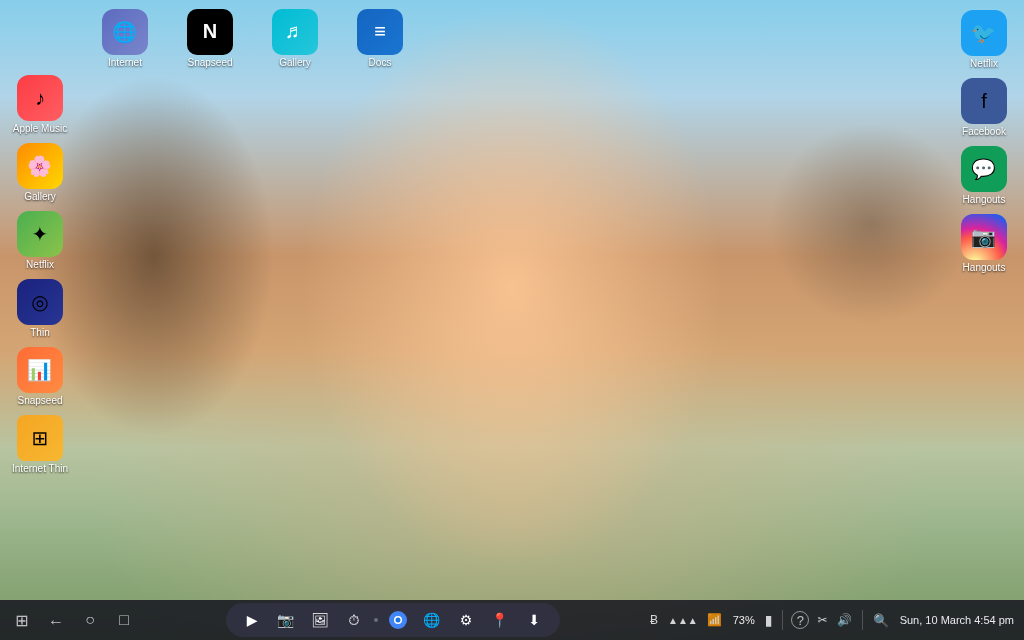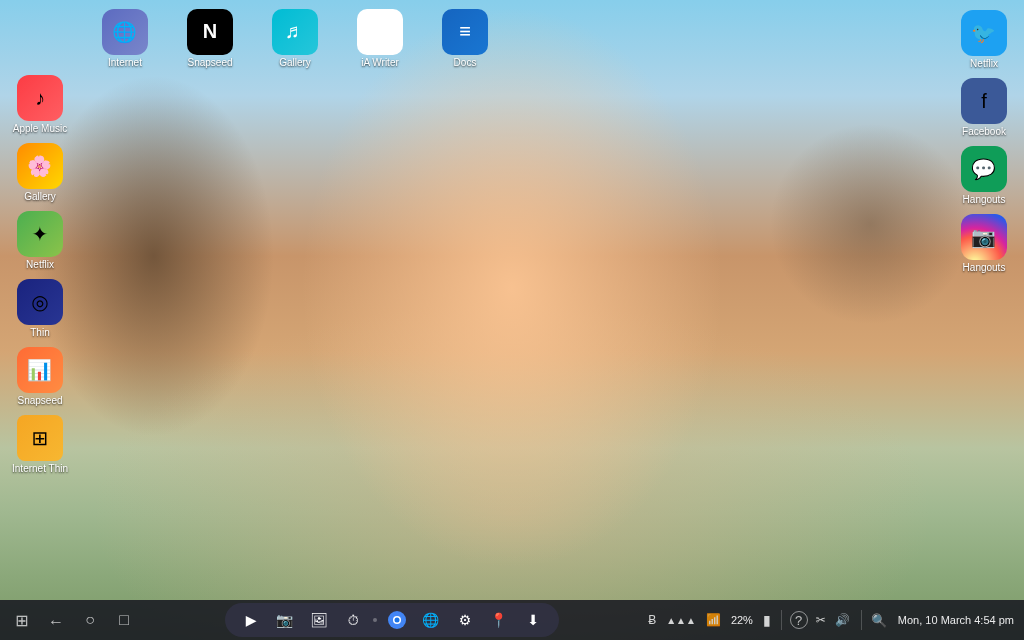--- a/index.html
+++ b/index.html
@@ -281,26 +281,20 @@
       <div class="app-icon netflix-icon" style="background: rgb(0, 0, 0);">
         <span style="font-size: 20px; color: white; font-weight: bold;">N</span>
       </div>
       <div class="app-label">Snapseed</div>
     </div>
     <div class="app-icon-wrapper">
       <div class="app-icon noisli-icon" style="background: linear-gradient(135deg, rgb(0, 188, 212), rgb(38, 198, 218));">
         <span style="font-size: 20px; color: white; font-weight: bold;">♬</span>
       </div>
       <div class="app-label">Gallery</div>
-    </div>
-    <div class="app-icon-wrapper">
-      <div class="app-icon ia-writer-icon" style="background: white; color: rgb(51, 51, 51);">
-        <span style="font-size: 20px; color: white; font-weight: bold;">iA</span>
-      </div>
-      <div class="app-label">iA Writer</div>
     </div>
     <div class="app-icon-wrapper">
       <div class="app-icon docs-icon" style="background: linear-gradient(135deg, rgb(21, 101, 192), rgb(25, 118, 210));">
         <span style="font-size: 20px; color: white; font-weight: bold;">≡</span>
       </div>
       <div class="app-label">Docs</div>
     </div>
   </div>
 
 <div id="left-sidebar">
@@ -394,23 +388,23 @@
         <div class="taskbar-icon" style="color: rgb(255, 255, 255); font-size: 14px;">🌐</div>
         <div class="taskbar-icon" style="color: rgb(255, 255, 255); font-size: 14px;">⚙</div>
         <div class="taskbar-icon" style="color: rgb(255, 255, 255); font-size: 14px;">📍</div>
         <div class="taskbar-icon" style="color: rgb(255, 255, 255); font-size: 14px;">⬇</div>
       </div>
   </div>
   <div id="taskbar-right">
   <div style="color: rgba(255, 255, 255, 0.8); font-size: 12px; cursor: pointer; white-space: nowrap; padding: 0px 2px; display: flex; align-items: center;">Ƀ</div>
       <div style="color: rgba(255, 255, 255, 0.8); font-size: 10px; cursor: pointer; white-space: nowrap; padding: 0px 2px; display: flex; align-items: center;">▲▲▲</div>
       <div style="color: rgba(255, 255, 255, 0.8); font-size: 12px; cursor: pointer; white-space: nowrap; padding: 0px 2px; display: flex; align-items: center;">📶</div>
-      <div style="color: rgba(255, 255, 255, 0.9); font-size: 11px; cursor: pointer; white-space: nowrap; padding: 0px 2px; display: flex; align-items: center;">22%</div>
+      <div style="color: rgba(255, 255, 255, 0.9); font-size: 11px; cursor: pointer; white-space: nowrap; padding: 0px 2px; display: flex; align-items: center;">73%</div>
       <div style="color: rgba(255, 255, 255, 0.8); font-size: 14px; cursor: pointer; white-space: nowrap; padding: 0px 2px; display: flex; align-items: center;">▮</div>
       <div style="width: 1px; height: 20px; background: rgba(255, 255, 255, 0.2); margin: 0px 2px;"></div>
       <div style="width: 18px; height: 18px; border-radius: 50%; border: 1px solid rgba(255, 255, 255, 0.5); display: flex; align-items: center; justify-content: center; color: rgba(255, 255, 255, 0.7); font-size: 13px; cursor: pointer;">?</div>
       <div style="color: rgba(255, 255, 255, 0.8); font-size: 12px; cursor: pointer; white-space: nowrap; padding: 0px 2px; display: flex; align-items: center;">✂</div>
       <div style="color: rgba(255, 255, 255, 0.8); font-size: 12px; cursor: pointer; white-space: nowrap; padding: 0px 2px; display: flex; align-items: center;">🔊</div>
       <div style="width: 1px; height: 20px; background: rgba(255, 255, 255, 0.2); margin: 0px 2px;"></div>
       <div style="color: rgba(255, 255, 255, 0.8); font-size: 13px; cursor: pointer; white-space: nowrap; padding: 0px 2px; display: flex; align-items: center;">🔍</div>
-      <div style="color: rgba(255, 255, 255, 0.9); font-size: 11px; cursor: default; white-space: nowrap; padding: 0px 2px; display: flex; align-items: center;">Mon, 10 March  4:54 pm</div>
+      <div style="color: rgba(255, 255, 255, 0.9); font-size: 11px; cursor: default; white-space: nowrap; padding: 0px 2px; display: flex; align-items: center;">Sun, 10 March  4:54 pm</div>
     </div>
 </div>
 
 </body></html>

